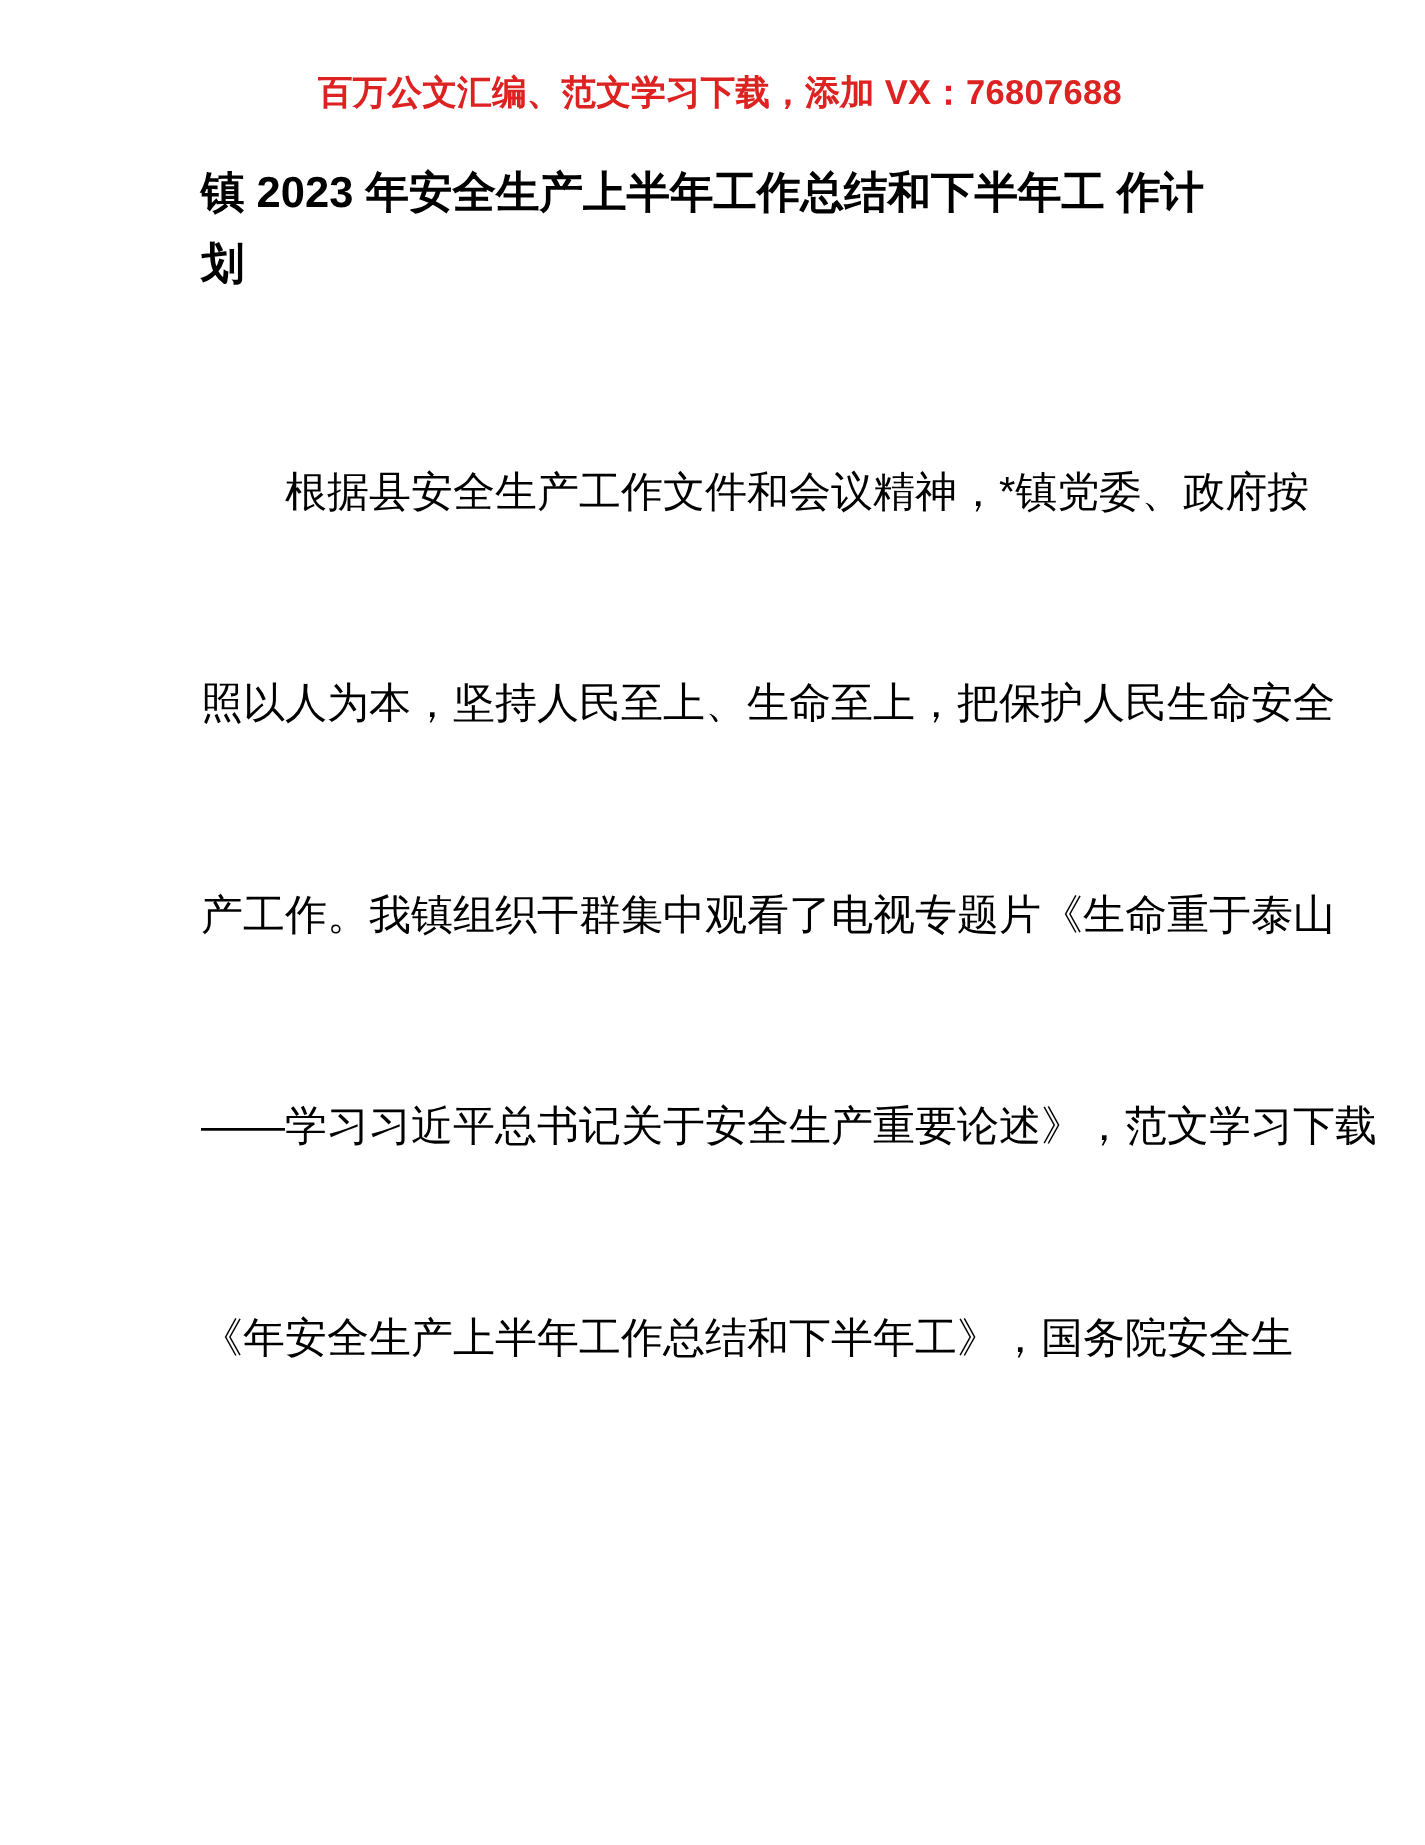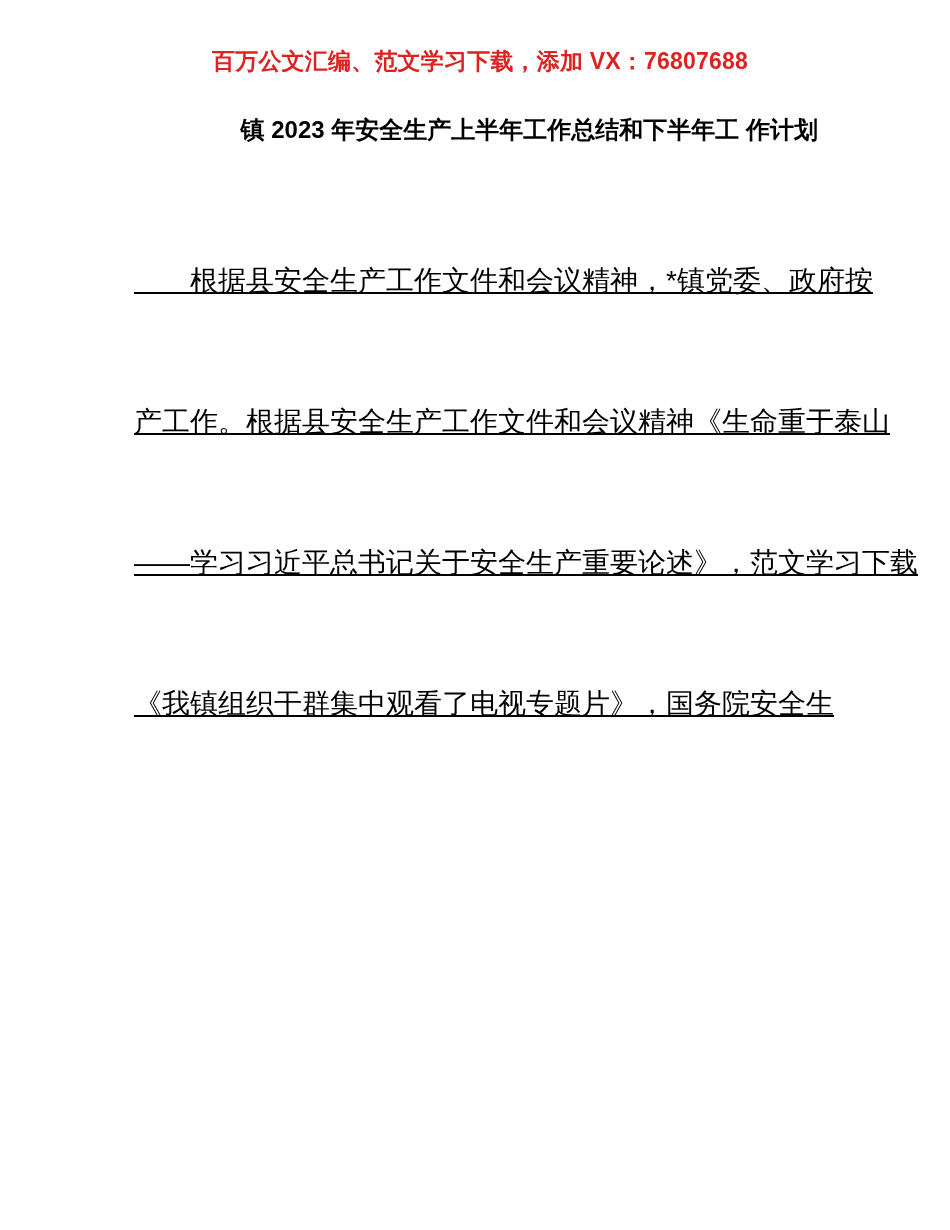--- a/index.html
+++ b/index.html
@@ -43,65 +43,65 @@
 
   
   .doc {
     position: absolute;
     left: 134px;
     top: 106px;
     width: 684px;
   }
 
   .doc-title {
-    font-size: 24px;
+    font-size: 29px;
     font-weight: bold;
     line-height: 47px;
-    text-align: right;
+    text-align: left;
     color: #000000;
     margin: 0 0 10px 0;
     letter-spacing: 0px;
   }
 
   .para {
     font-size: 28px;
     line-height: 47px;
     color: #000000;
     margin: 0;
     letter-spacing: 0px;
     white-space: pre-wrap;
   }
 
   .para .ln {
     display: block;
     white-space: nowrap;
-    text-decoration: underline;
   }
 </style>
 </head>
 <body>
 
 <div class="page">
 
   <div class="watermark-band">
     <span class="watermark-text">百万公文汇编、范文学习下载，添加 VX：76807688</span>
   </div>
 
   <div class="doc">
 
     <h1 class="doc-title">
       <span class="ln">镇 2023 年安全生产上半年工作总结和下半年工</span>
       <span class="ln">作计划</span>
     </h1>
 
     <p class="para">
       <span class="ln">　　根据县安全生产工作文件和会议精神，*镇党委、政府按</span>
-      <span class="ln">产工作。根据县安全生产工作文件和会议精神《生命重于泰山</span>
+      <span class="ln">照以人为本，坚持人民至上、生命至上，把保护人民生命安全</span>
+      <span class="ln">产工作。我镇组织干群集中观看了电视专题片《生命重于泰山</span>
       <span class="ln">——学习习近平总书记关于安全生产重要论述》，范文学习下载</span>
-      <span class="ln">《我镇组织干群集中观看了电视专题片》，国务院安全生</span>
+      <span class="ln">《年安全生产上半年工作总结和下半年工》，国务院安全生</span>
       
       
       
       
       
     </p>
 
   </div>
 </div>
 

